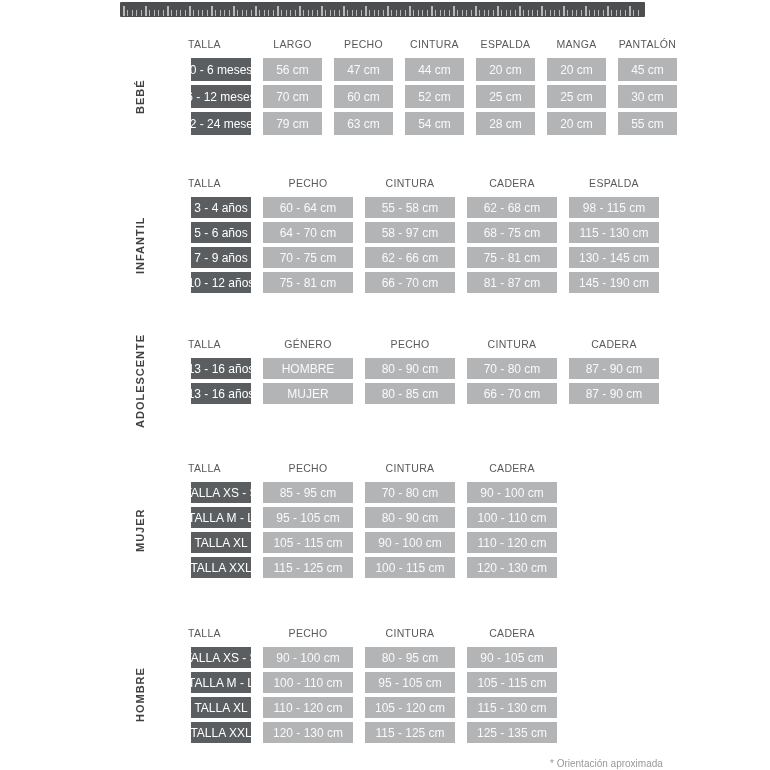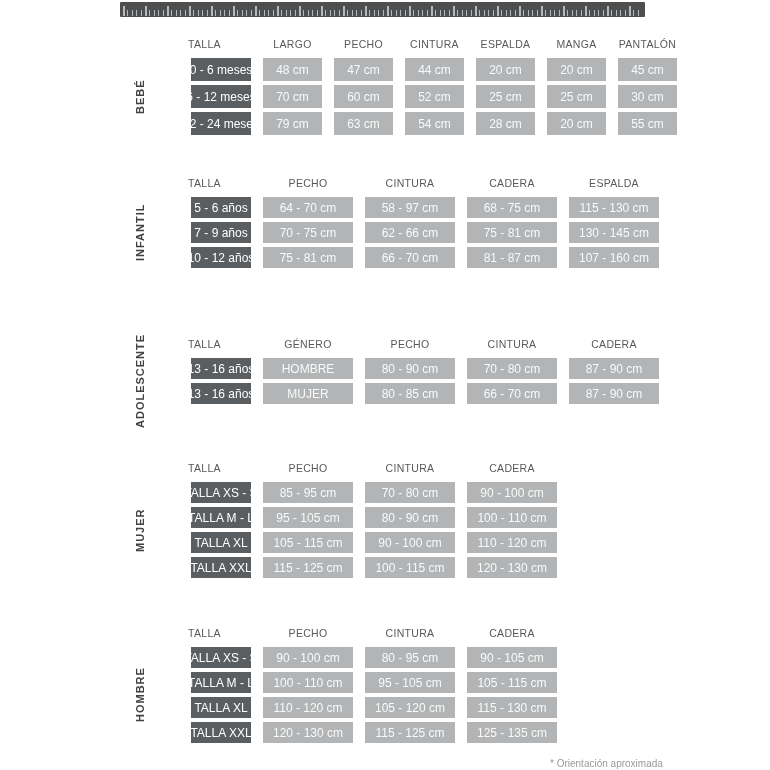--- a/index.html
+++ b/index.html
@@ -66,21 +66,21 @@
         <span>LARGO</span>
         <span>PECHO</span>
         <span>CINTURA</span>
         <span>ESPALDA</span>
         <span>MANGA</span>
         <span>PANTALÓN</span>
       </div>
       <div class="rows">
         <div class="row">
           <div class="cell dark">0 - 6 meses</div>
-          <div class="cell light">48 cm</div>
+          <div class="cell light">56 cm</div>
           <div class="cell light">47 cm</div>
           <div class="cell light">44 cm</div>
           <div class="cell light">20 cm</div>
           <div class="cell light">20 cm</div>
           <div class="cell light">45 cm</div>
         </div>
         <div class="row">
           <div class="cell dark">6 - 12 meses</div>
           <div class="cell light">70 cm</div>
           <div class="cell light">60 cm</div>
@@ -104,39 +104,46 @@
     <section class="chart cols-5" style="top: 177px;">
       <div class="hrow">
         <span>TALLA</span>
         <span>PECHO</span>
         <span>CINTURA</span>
         <span>CADERA</span>
         <span>ESPALDA</span>
       </div>
       <div class="rows">
         <div class="row">
+          <div class="cell dark">3 - 4 años</div>
+          <div class="cell light">60 - 64 cm</div>
+          <div class="cell light">55 - 58 cm</div>
+          <div class="cell light">62 - 68 cm</div>
+          <div class="cell light">98 - 115 cm</div>
+        </div>
+        <div class="row">
           <div class="cell dark">5 - 6 años</div>
           <div class="cell light">64 - 70 cm</div>
           <div class="cell light">58 - 97 cm</div>
           <div class="cell light">68 - 75 cm</div>
           <div class="cell light">115 - 130 cm</div>
         </div>
         <div class="row">
           <div class="cell dark">7 - 9 años</div>
           <div class="cell light">70 - 75 cm</div>
           <div class="cell light">62 - 66 cm</div>
           <div class="cell light">75 - 81 cm</div>
           <div class="cell light">130 - 145 cm</div>
         </div>
         <div class="row">
           <div class="cell dark">10 - 12 años</div>
           <div class="cell light">75 - 81 cm</div>
           <div class="cell light">66 - 70 cm</div>
           <div class="cell light">81 - 87 cm</div>
-          <div class="cell light">107 - 160 cm</div>
+          <div class="cell light">145 - 190 cm</div>
         </div>
       </div>
       <span class="vlabel">INFANTIL</span>
     </section>
     <section class="chart cols-5" style="top: 338px;">
       <div class="hrow">
         <span>TALLA</span>
         <span>GÉNERO</span>
         <span>PECHO</span>
         <span>CINTURA</span>

